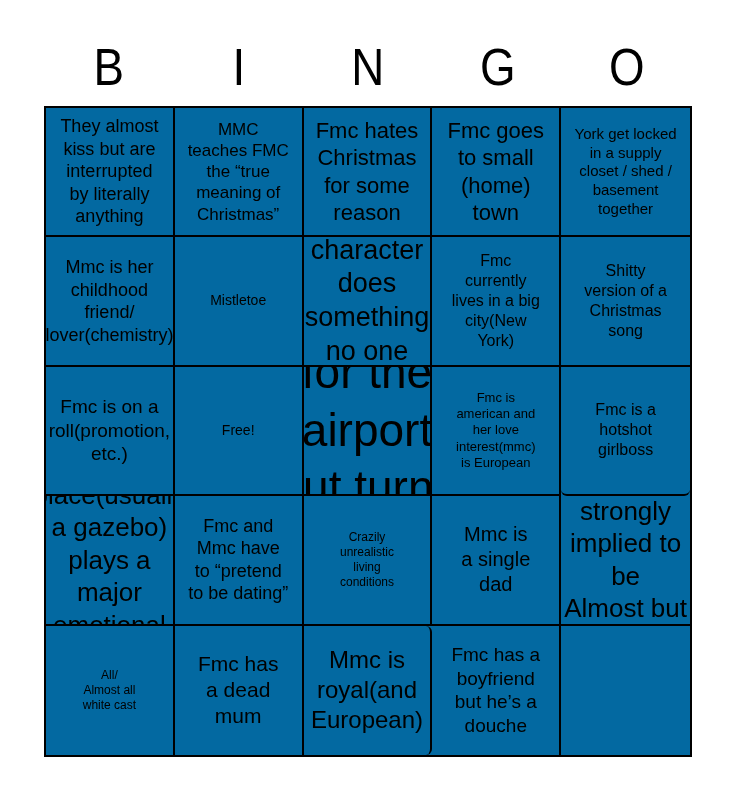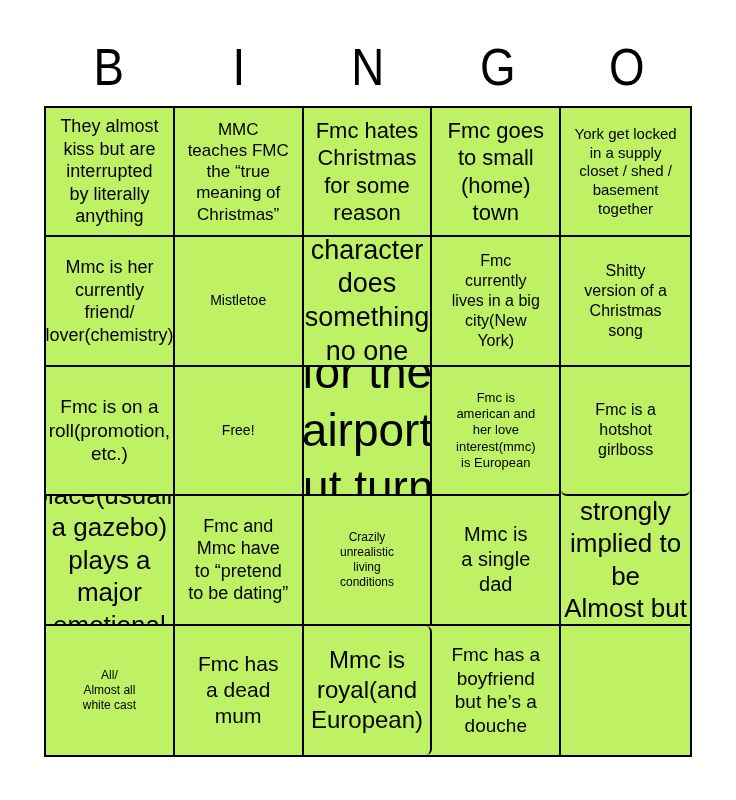--- a/index.html
+++ b/index.html
@@ -33,21 +33,21 @@
     position: absolute;
     left: 44px;
     top: 106px;
     width: 648px;
     height: 651px;
     box-sizing: border-box;
     border: 2px solid #000000;
     display: grid;
     grid-template-columns: repeat(5, 1fr);
     grid-template-rows: repeat(5, 1fr);
-    background: #bef264;
+    background: #0369a1;
   }
   .cell {
     box-sizing: border-box;
     border-right: 2px solid #000000;
     border-bottom: 2px solid #000000;
     display: flex;
     align-items: center;
     justify-content: center;
     text-align: center;
     white-space: pre-line;
@@ -114,21 +114,21 @@
     <div class="cell">Fmc goes
 to small
 (home)
 town</div>
     <div class="cell">York get locked
 in a supply
 closet / shed /
 basement
 together</div>
     <div class="cell">Mmc is her
-currently
+childhood
 friend/
 lover(chemistry)</div>
     <div class="cell">Mistletoe</div>
     <div class="cell">A character
 does
 something
 no one
 would do</div>
     <div class="cell">Fmc
 currently

